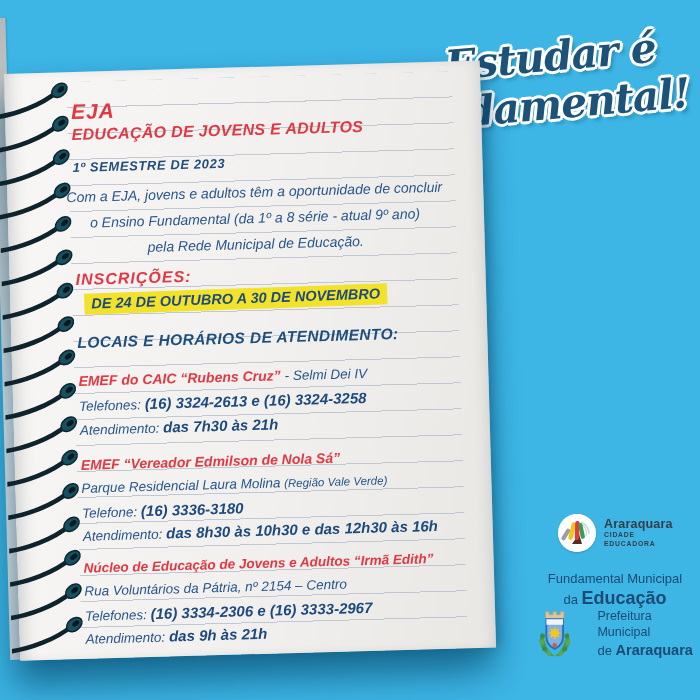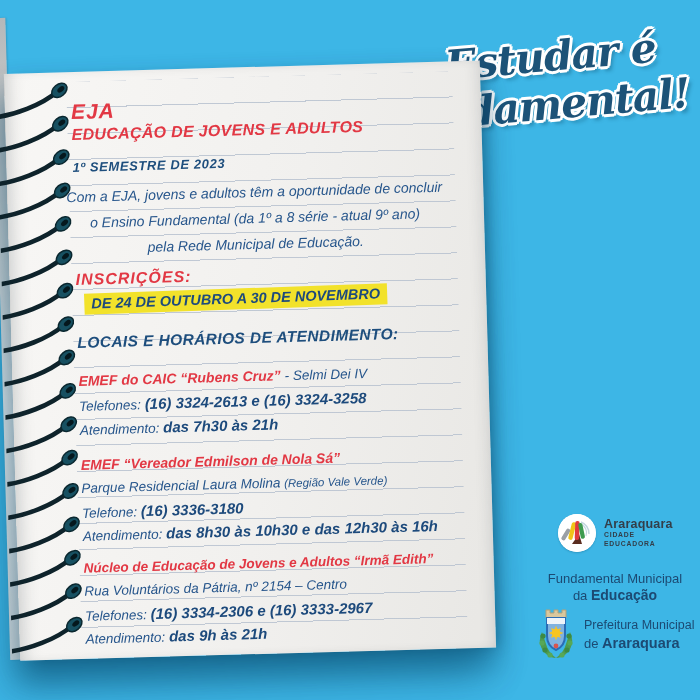--- a/index.html
+++ b/index.html
@@ -82,23 +82,23 @@
   .educadora{left:558px; top:514px; display:flex; align-items:center; gap:8px;}
   .educadora .circle{width:38px; height:38px; border-radius:50%; background:#fff;
     box-shadow:0 1px 2px rgba(0,60,90,.25); overflow:hidden; flex:0 0 auto;}
   .educadora .txt{color:#333e49; line-height:1;}
   .educadora .city{font-size:12.5px; font-weight:bold; letter-spacing:.2px;}
   .educadora .small{font-size:6.8px; font-weight:bold; letter-spacing:.8px; margin-top:2px;}
 
   .secretaria{left:540px; top:571px; width:150px; text-align:center; line-height:1.25;}
   .secretaria .l1{font-size:13px;}
   .secretaria .l2{font-size:13px;}
-  .secretaria .l2 b{font-size:14px;}
-
-  .prefeitura{left:538px; top:608px; display:flex; align-items:center; gap:10px;}
+  .secretaria .l2 b{font-size:18px;}
+
+  .prefeitura{left:538px; top:608px; display:flex; gap:26px;}
   .prefeitura .txt{line-height:1.3;}
   .prefeitura .l1{font-size:12.5px;}
   .prefeitura .l2{font-size:13px;}
   .prefeitura .l2 b{font-size:14.5px;}
 </style>
 </head>
 <body>
 
 <div class="tagline">
   <div class="l1">Estudar é</div>

